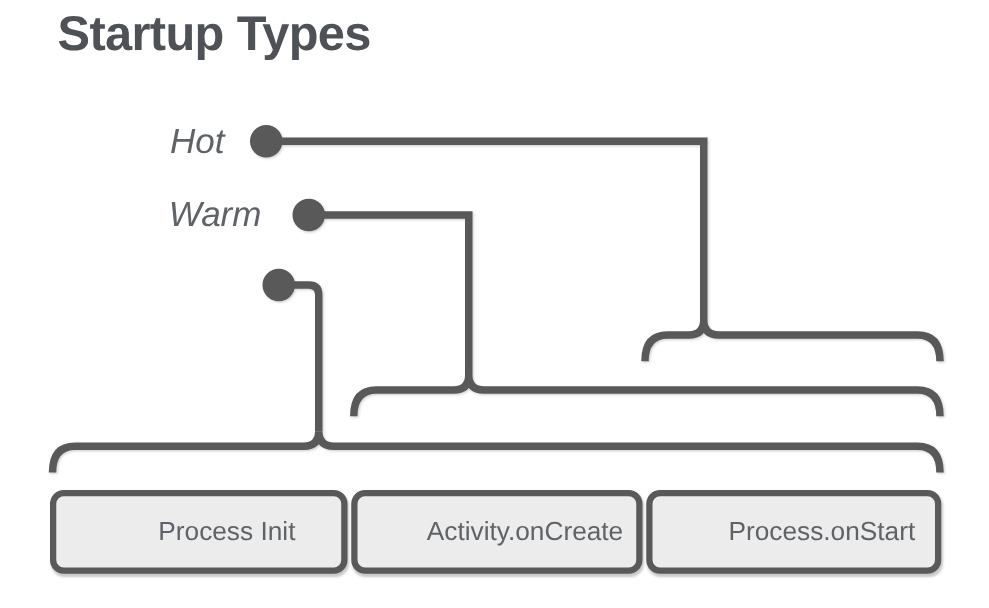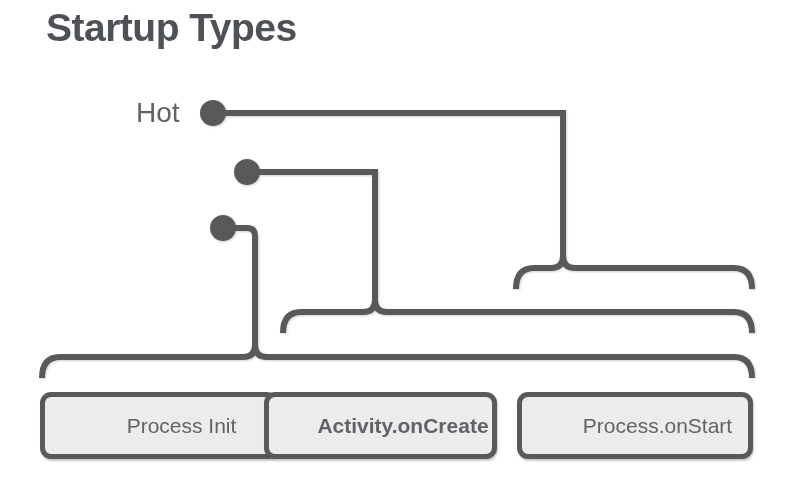--- a/index.html
+++ b/index.html
@@ -29,20 +29,21 @@
     color:var(--title);
     text-align:center;
   }
   .row-label{
     position:absolute;
     height:34px;
     line-height:34px;
     font-size:28px;
     color:var(--label);
     white-space:nowrap;
+    font-style:italic;
   }
   .row-label.hot{left:136px;top:96px;}
   .row-label.warm{left:135px;top:155px;}
   .row-label.cold{left:136px;top:211px;}
   svg.connectors{
     position:absolute;left:0;top:0;
     filter:drop-shadow(1px 1px 1px rgba(0,0,0,0.18));
   }
   svg.connectors path{
     fill:none;
@@ -63,31 +64,32 @@
     justify-content:center;
     box-shadow:1px 2px 2px rgba(0,0,0,0.22);
   }
   .phase-box span{
     font-size:21px;
     color:var(--box_text);
     white-space:nowrap;
     margin-left:45px;
   }
   .phase-box.b1{left:40px;width:238px;}
-  .phase-box.b2{left:264px;width:233px;font-weight:bold;}
+  .phase-box.b2{left:281px;width:233px;}
   .phase-box.b3{left:517px;width:236px;}
 </style>
 </head>
 <body>
 
 <div class="canvas">
 
   <h1 class="title">Startup Types</h1>
 
   <div class="row-label hot">Hot</div>
+  <div class="row-label warm">Warm</div>
 
   <svg class="connectors" width="791" height="486" viewBox="0 0 791 486" aria-hidden="true">
 
     <circle cx="213" cy="113" r="13"></circle>
     <path d="M 213 113 L 563 113 L 563 256"></path>
     <path d="M 516 289 Q 516 268 534 268 L 551 268 Q 563 268 563 256 Q 563 268 575 268 L 734 268 Q 752 268 752 289"></path>
 
     <circle cx="247" cy="172" r="13"></circle>
     <path d="M 247 172 L 375 172 L 375 300"></path>
     <path d="M 283 333 Q 283 312 301 312 L 363 312 Q 375 312 375 300 Q 375 312 387 312 L 734 312 Q 752 312 752 333"></path>

